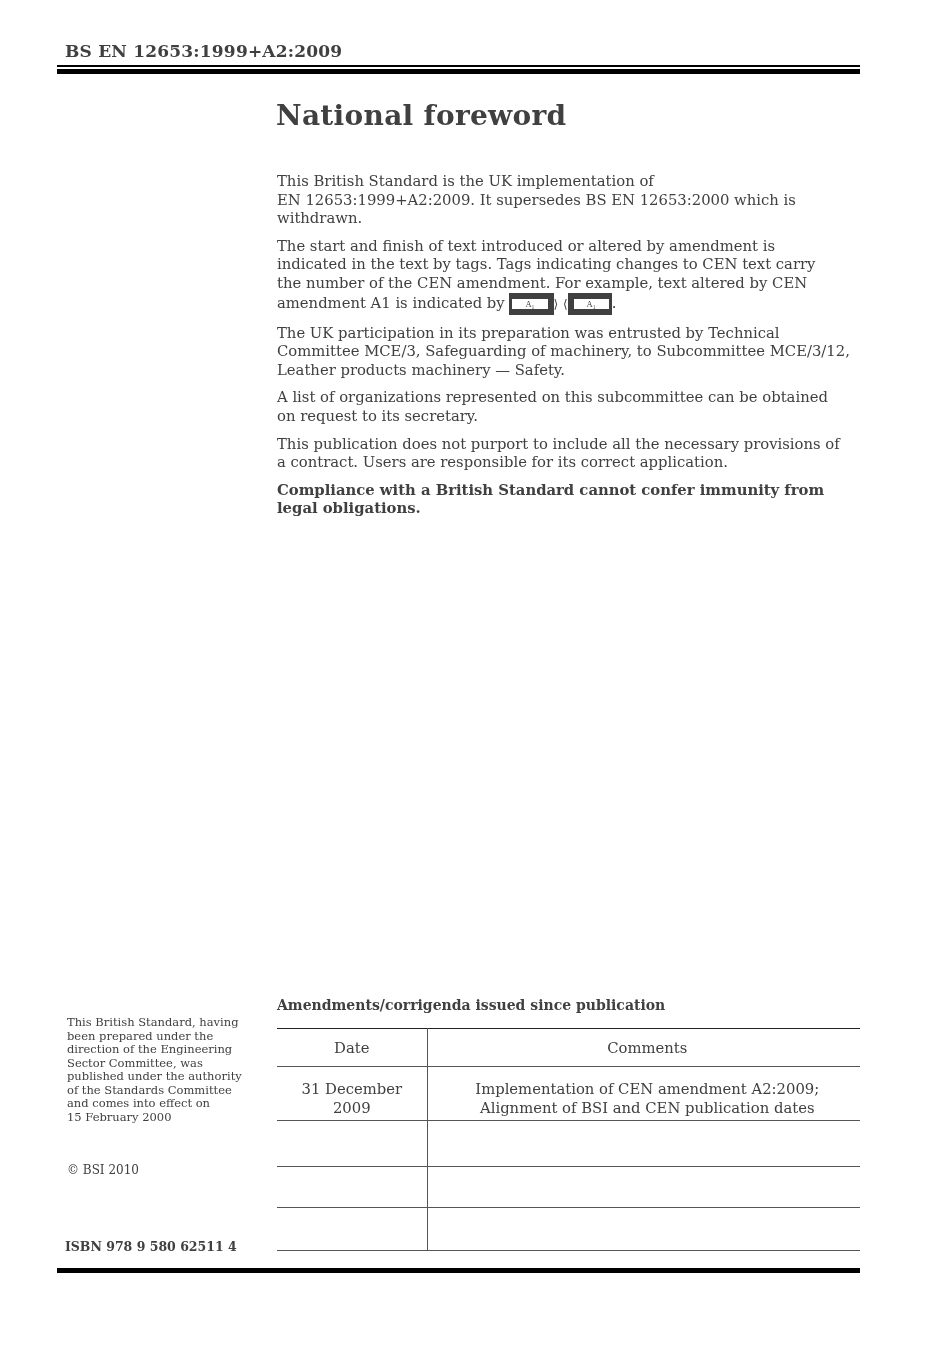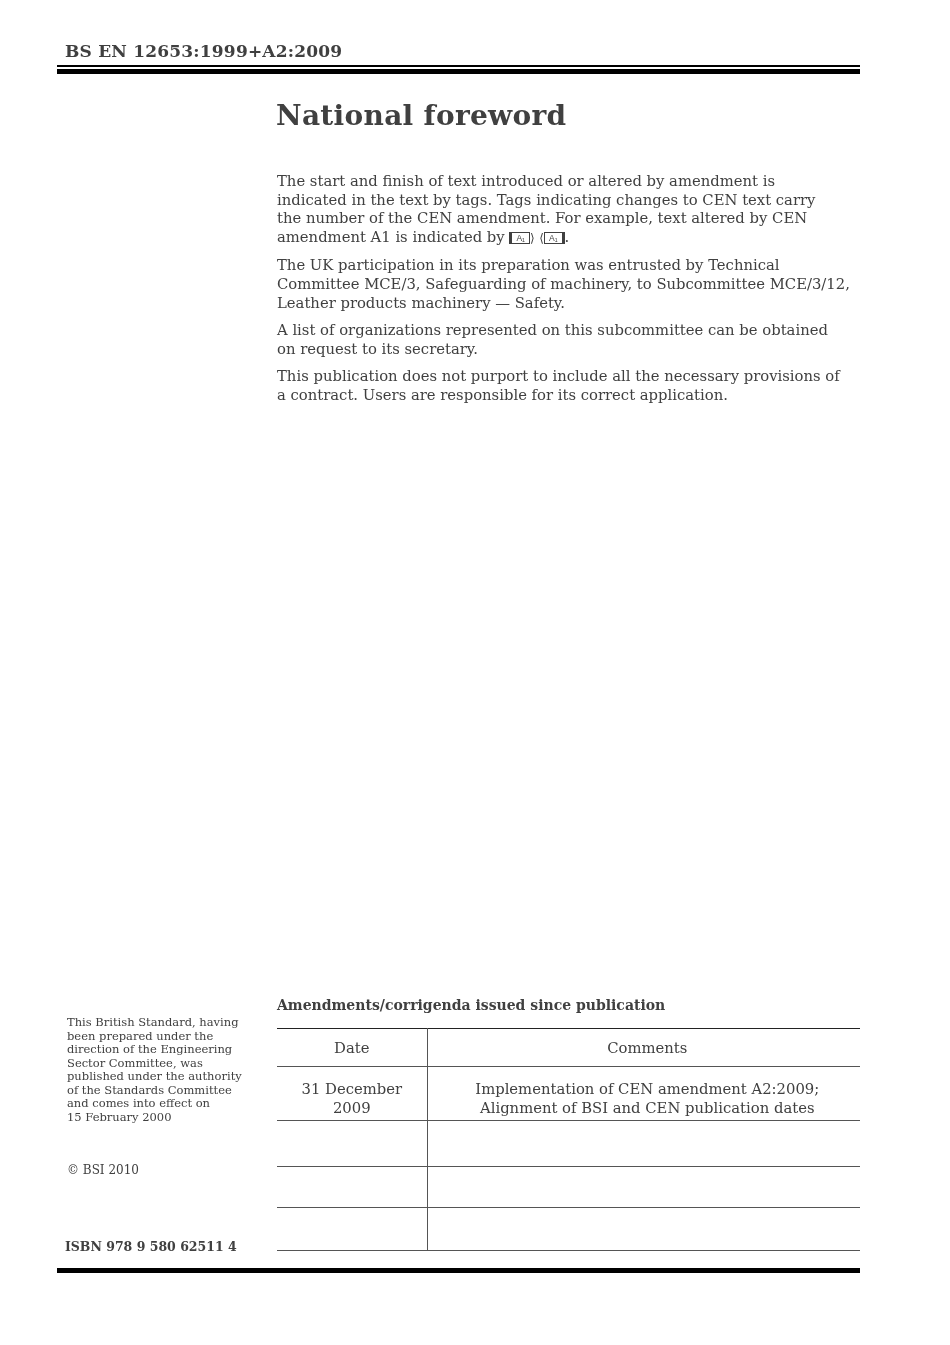--- a/index.html
+++ b/index.html
@@ -57,25 +57,25 @@
   .body-col p {
     margin: 0 0 9px 0;
     white-space: pre-line;
   }
   .body-col p.bold { font-weight: bold; }
 
   
   .amd-tag { white-space: nowrap; }
   .amd-box {
     display: inline-block;
-    border: 1px solid #404040;
-    font-family: Liberation Sans, sans-serif;
+    border: 6px solid #404040;
+    font-family: Liberation Serif, serif;
     font-size: 8.5px;
     line-height: 10px;
-    padding: 0 4px;
+    padding: 0 13px;
     vertical-align: 1px;
   }
   .amd-tag.open  .amd-box { border-left-width: 3.5px; }
   .amd-tag.close .amd-box { border-right-width: 3.5px; }
   .amd-angle {
     font-family: "DejaVu Sans", sans-serif;
     font-size: 12px;
     vertical-align: 0px;
   }
 
@@ -164,36 +164,41 @@
   <div class="std-num">BS EN 12653:1999+A2:2009</div>
   <div class="header-rules">
     <div class="rule-thin"></div>
     <div class="rule-gap"></div>
     <div class="rule-thick"></div>
   </div>
 
   <h1 class="page-title">National foreword</h1>
 
   <div class="body-col">
+    <p>This British Standard is the UK implementation of
+EN 12653:1999+A2:2009. It supersedes BS EN 12653:2000 which is
+withdrawn.</p>
 
     <p><span>The start and finish of text introduced or altered by amendment is
 indicated in the text by tags. Tags indicating changes to CEN text carry
 the number of the CEN amendment. For example, text altered by CEN
 amendment A1 is indicated by </span><span class="amd-tag open"><span class="amd-box">A₁</span><span class="amd-angle">⟩</span></span> <span class="amd-tag close"><span class="amd-angle">⟨</span><span class="amd-box">A₁</span></span><span>.</span></p>
 
     <p>The UK participation in its preparation was entrusted by Technical
 Committee MCE/3, Safeguarding of machinery, to Subcommittee MCE/3/12,
 Leather products machinery — Safety.</p>
 
     <p>A list of organizations represented on this subcommittee can be obtained
 on request to its secretary.</p>
 
     <p>This publication does not purport to include all the necessary provisions of
 a contract. Users are responsible for its correct application.</p>
 
+    <p class="bold">Compliance with a British Standard cannot confer immunity from
+legal obligations.</p>
   </div>
 
   <h2 class="amendments-heading">Amendments/corrigenda issued since publication</h2>
 
   <table class="amendments-table">
     <colgroup>
       <col class="c-date">
       <col class="c-comments">
     </colgroup>
     <thead>

